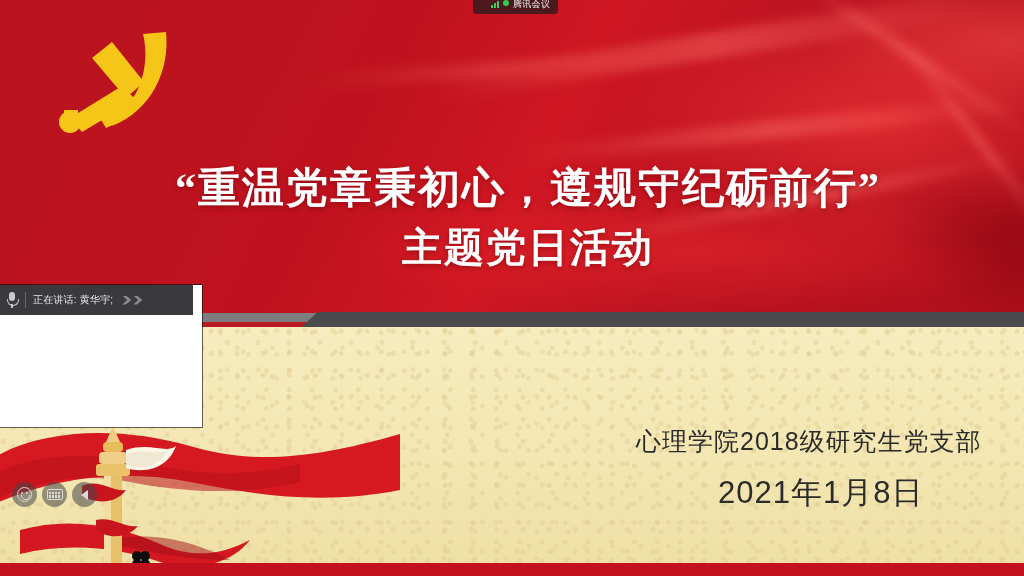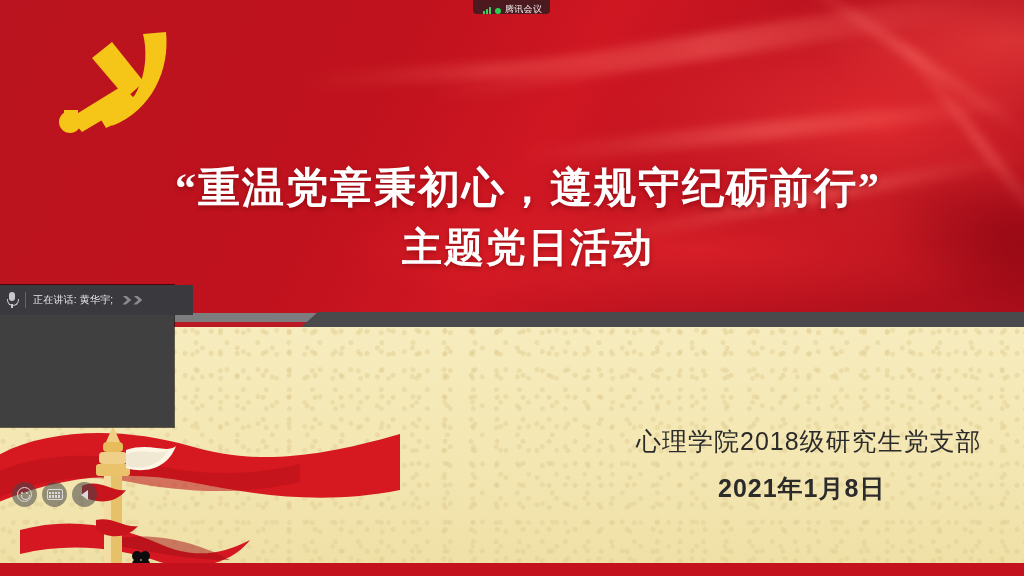--- a/index.html
+++ b/index.html
@@ -106,38 +106,38 @@
     background: #c3121e;
   }
 
   
   .flag-art { position: absolute; left: 0; top: 420px; width: 400px; height: 156px; overflow: hidden; }
 
   
   .tm-pill {
     position: absolute;
     left: 473px; top: 0; height: 14px;
-    display: flex; align-items: flex-end; gap: 4px;
-    padding: 0 8px 0 10px;
+    display: flex; align-items: flex-start; gap: 4px;
+    padding: 0 8px 0 18px;
     background: rgba(28,28,30,0.72);
     border-radius: 0 0 4px 4px;
   }
   .tm-bars { display: flex; align-items: flex-end; gap: 1px; height: 8px; }
   .tm-bars i { display: block; width: 2px; background: #3ecf63; border-radius: .5px; }
   .tm-bars i:nth-child(1) { height: 3px; }
   .tm-bars i:nth-child(2) { height: 5px; }
   .tm-bars i:nth-child(3) { height: 7px; }
   .tm-dot { width: 6px; height: 6px; border-radius: 50%; background: #2fcc55; }
   .tm-label { color: #f2f2f2; font-size: 9px; line-height: 1; letter-spacing: .3px; }
 
   
   .video-panel {
     position: absolute;
-    left: 0; top: 285px; width: 174px; height: 142px;
-    background: #404040;
+    left: 0; top: 285px; width: 202px; height: 142px;
+    background: #ffffff;
     box-shadow: 0 0 0 1px rgba(0,0,0,0.6);
   }
   .vp-header {
     position: absolute; left: 0; top: 0; width: 193px; height: 30px;
     background: #3a3a3e;
     display: flex; align-items: center; gap: 7px; padding-left: 6px;
     box-sizing: border-box;
   }
   .vp-sep { width:1px; height:16px; background: rgba(255,255,255,.22); }
   .mic-glyph { width: 12px; height: 18px; position: relative; flex: none; }
@@ -269,21 +269,21 @@
   }
 
   
   .org-line, .date-line {
     position: absolute;
     color: #2b2b2b;
     font-family: "Liberation Sans", "DejaVu Sans", sans-serif;
     white-space: nowrap;
   }
   .org-line { left: 636px; top: 425px; font-size: 25px; letter-spacing: 1px; text-align: center; }
-  .date-line { left: 718px; top: 472px; font-size: 25px; letter-spacing: 1px; font-weight: bold; }
+  .date-line { left: 718px; top: 472px; font-size: 31px; letter-spacing: 1px; }
 
   .watermark {
     position:absolute; left:130px; top:550px; width:22px; height:20px;
   }
 </style>
 </head>
 <body>
 
 <div id="screen">
 

